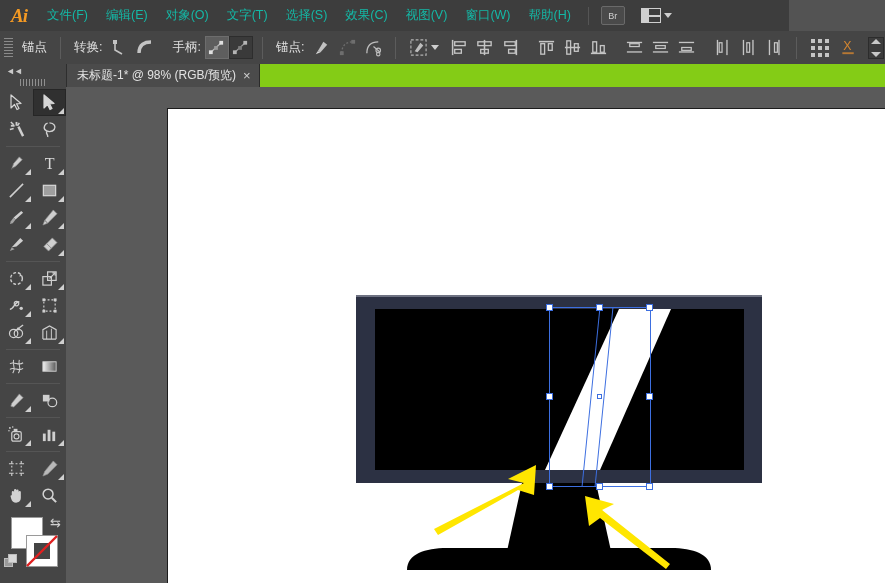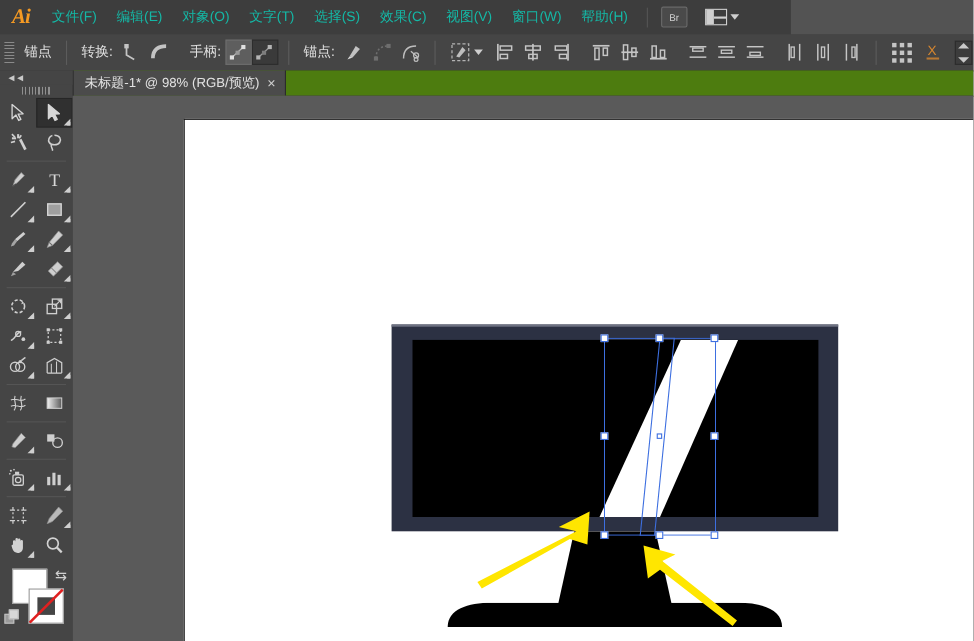--- a/index.html
+++ b/index.html
@@ -7,21 +7,21 @@
     width:885px;height:583px;overflow:hidden;
     background:#535353;
     font-family:"Liberation Sans","DejaVu Sans",sans-serif;
     font-size:12px;color:#d4d4d4;
     -webkit-font-smoothing:antialiased;
   }
   .app{position:relative;width:885px;height:583px;}
 
   
   .menubar{
-    position:absolute;left:0;top:0;width:719px;height:31px;
+    position:absolute;left:0;top:0;width:789px;height:31px;
     background:#3d3d3d;display:flex;align-items:center;
     border-bottom:1px solid #2a2a2a;
   }
   .ai-logo{
     width:38px;height:31px;display:flex;align-items:center;justify-content:center;
     color:#f59a23;font-weight:bold;font-size:19px;font-style:italic;
     font-family:"Liberation Serif",serif;letter-spacing:-1px;
   }
   .menu-item{
     padding:0 9px;height:31px;line-height:31px;color:#14b8a6;font-size:12.5px;
@@ -66,21 +66,21 @@
     background:#3c3c3c;border:1px solid #2c2c2c;box-sizing:border-box;
   }
   .stepper i{display:block;width:0;height:0;margin:1px auto;
     border-left:5px solid transparent;border-right:5px solid transparent;}
   .stepper i.up{border-bottom:5px solid #c8c8c8;}
   .stepper i.dn{border-top:5px solid #c8c8c8;}
 
   
   .tabbar{
     position:absolute;left:66px;top:64px;width:819px;height:23px;
-    background:#4d7c0f;border-bottom:1px solid #2b2b2b;display:flex;align-items:flex-end;
+    background:#84cc16;border-bottom:1px solid #2b2b2b;display:flex;align-items:flex-end;
   }
   .doc-tab{
     height:23px;display:flex;align-items:center;gap:7px;padding:0 9px 0 11px;
     background:#4b4b4b;border-right:1px solid #2b2b2b;color:#e2e2e2;font-size:12px;
     white-space:nowrap;
   }
   .tab-close{color:#cfcfcf;font-size:13px;line-height:1;}
 
   
   .toolpanel{

